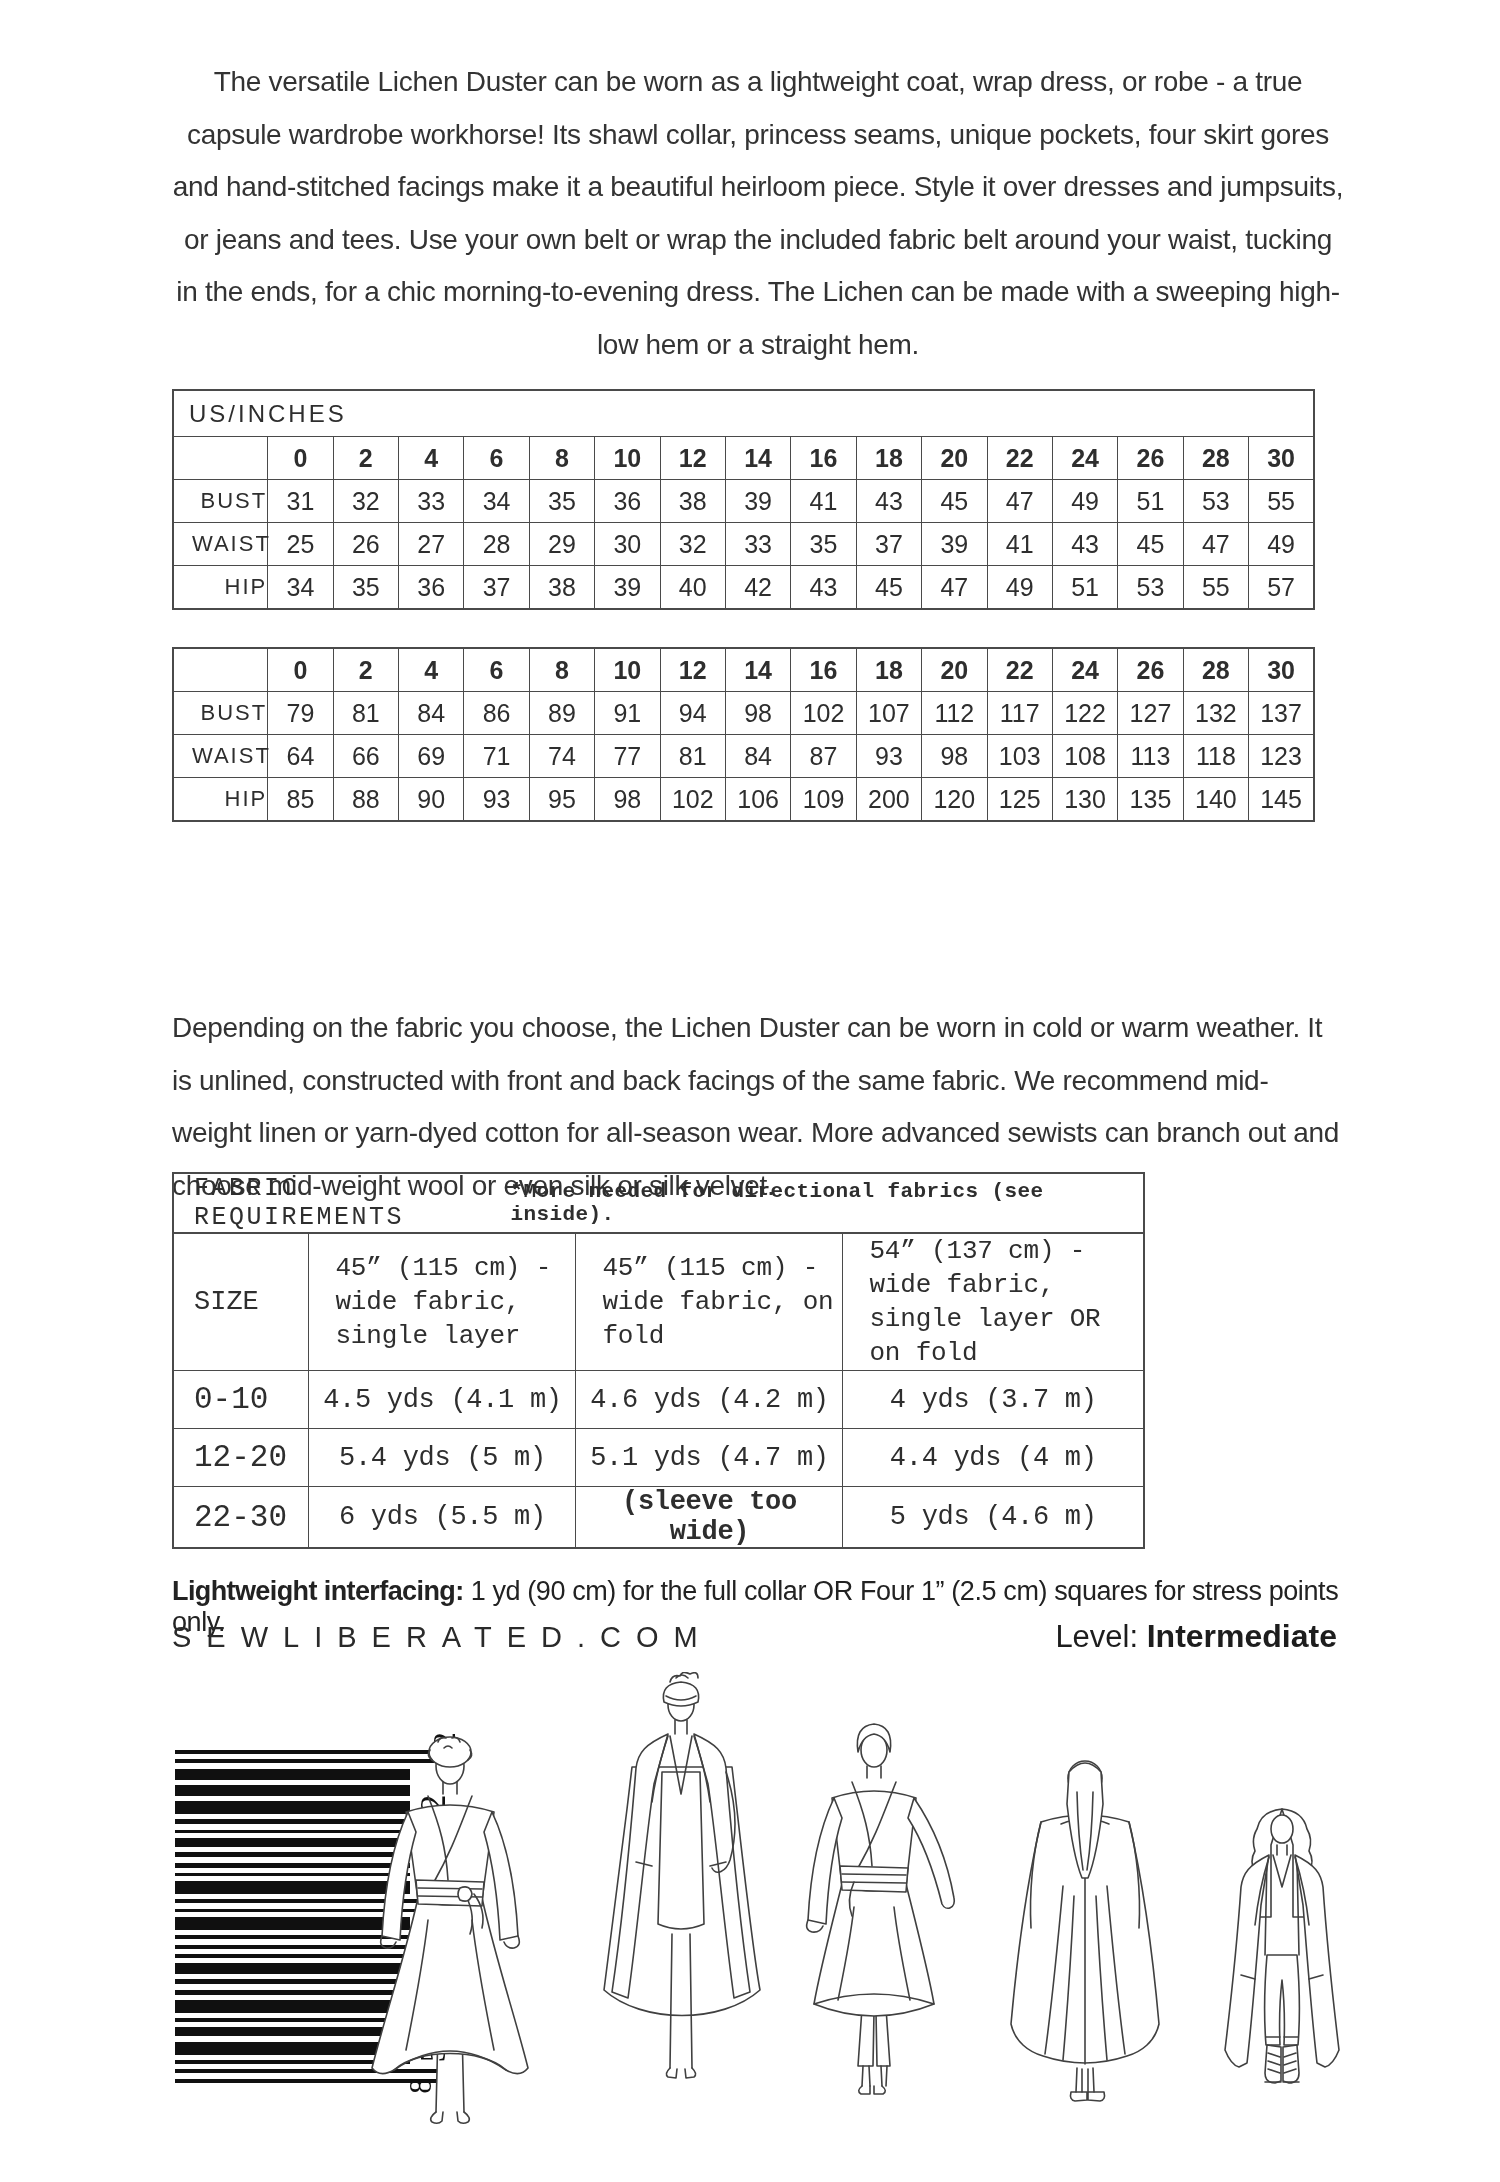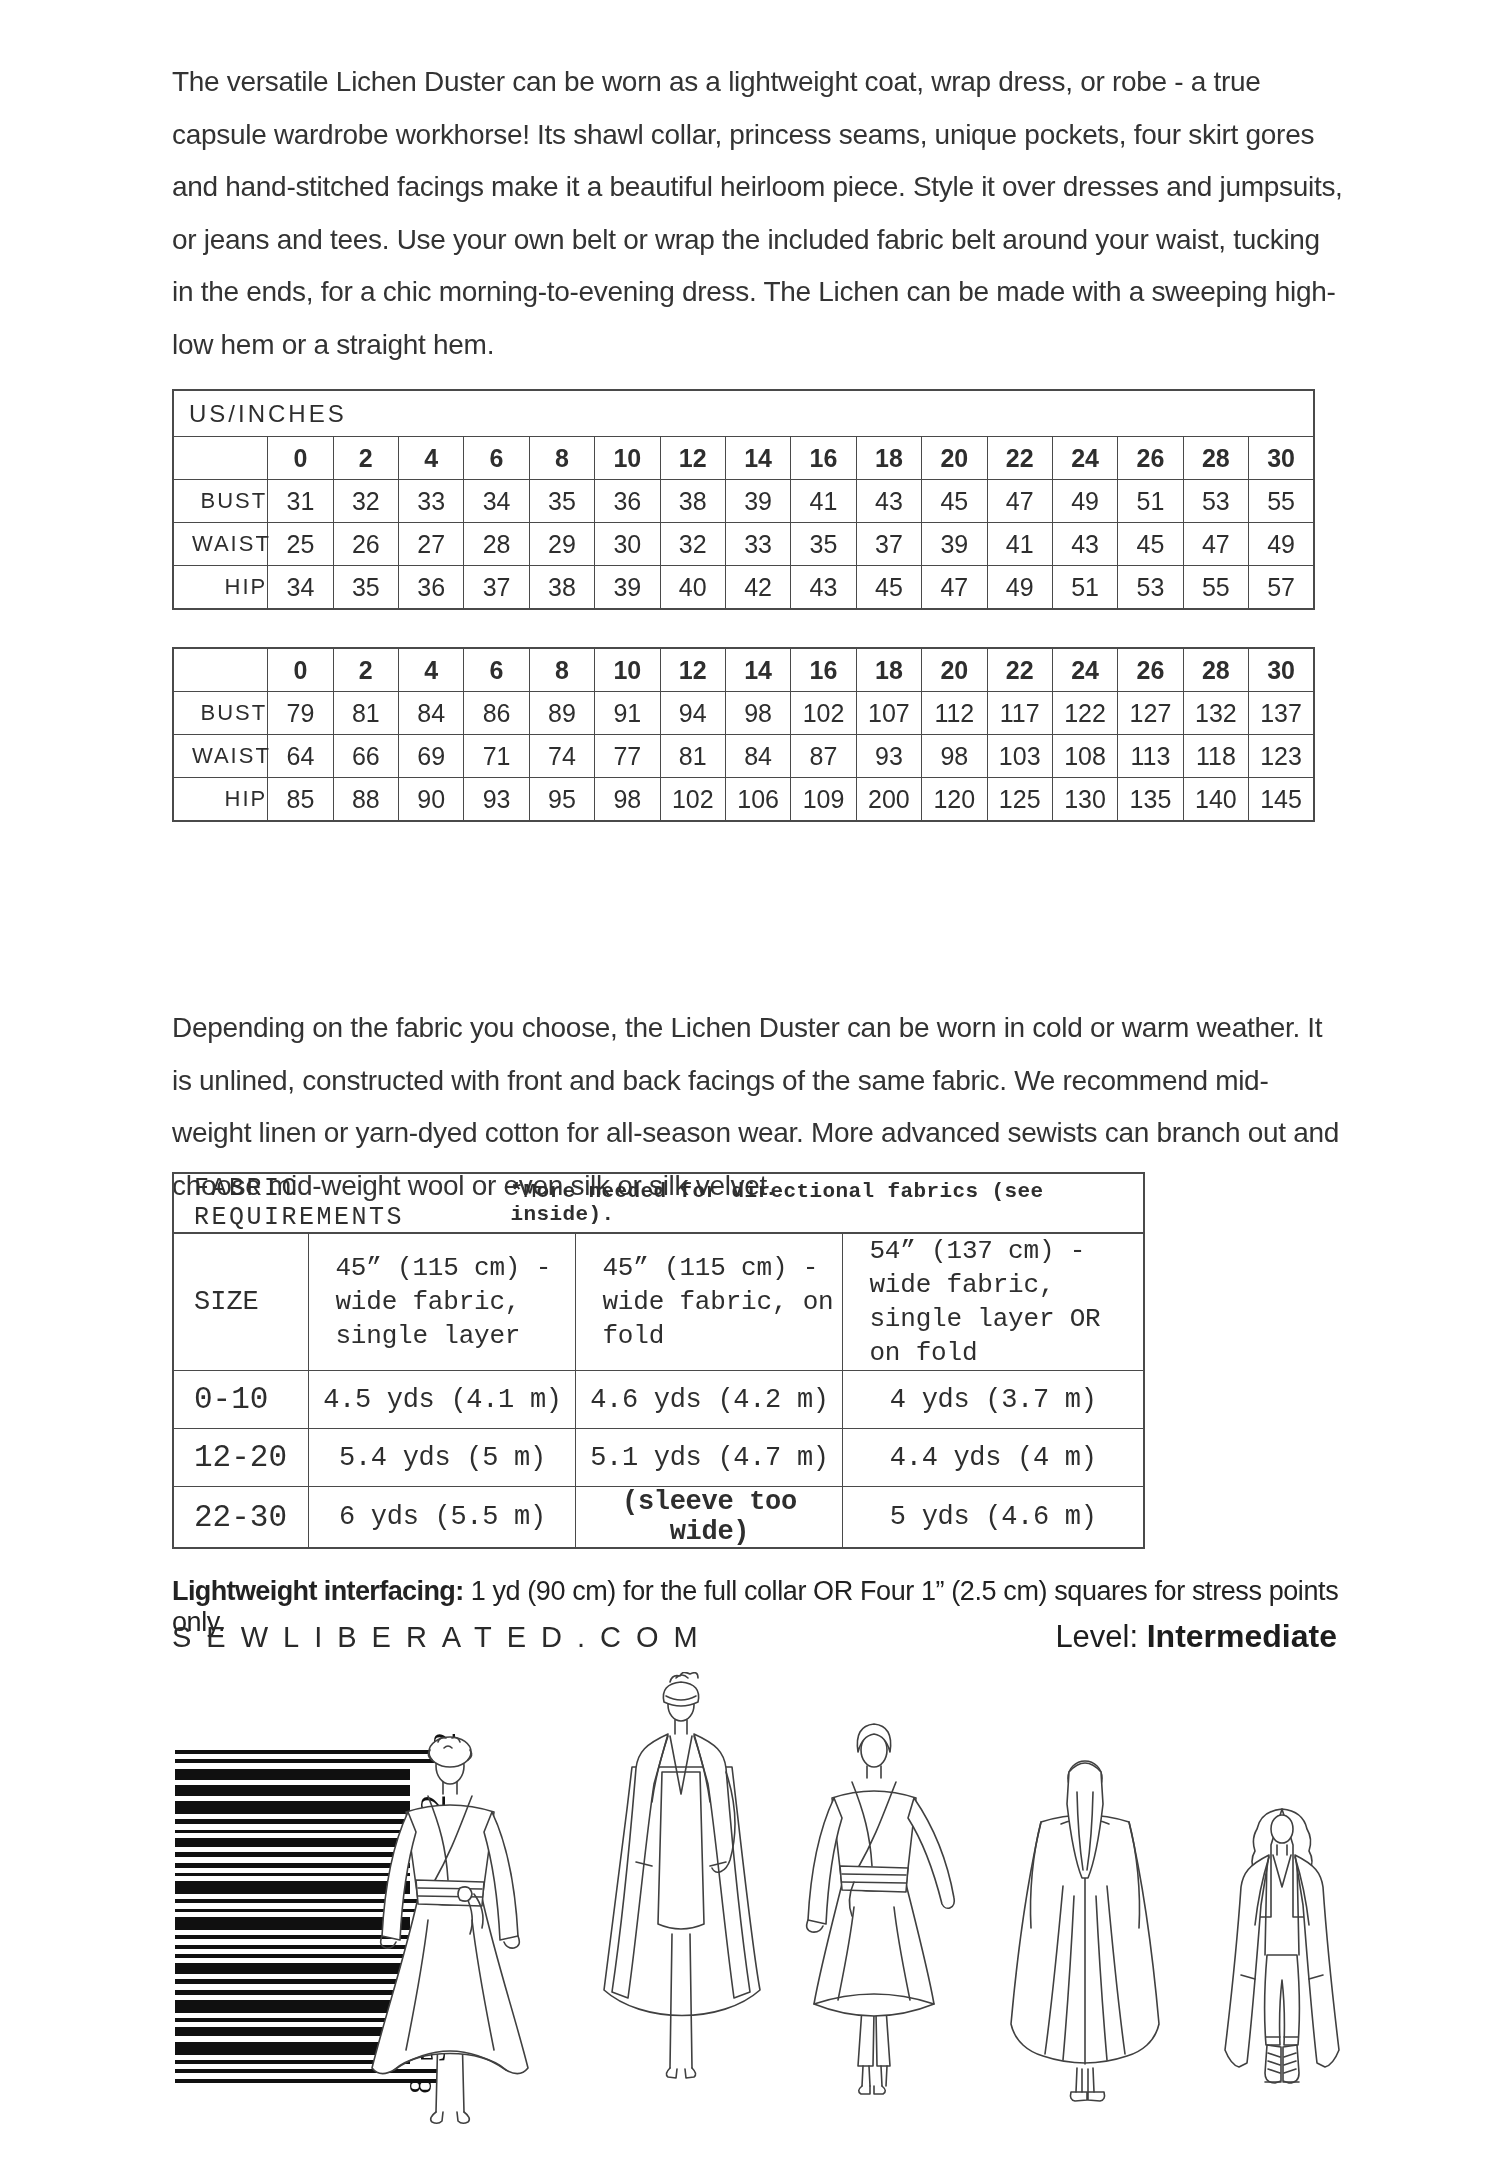--- a/index.html
+++ b/index.html
@@ -6,21 +6,21 @@
   .page {
     position:relative; width:1500px; height:2182px; margin:0 auto;
     background:#ffffff; overflow:hidden;
     font-family:"Liberation Sans", sans-serif; color:#2f2f2f;
   }
   
   .para {
     position:absolute; left:172px; width:1172px;
     font-size:28px; line-height:52.5px; letter-spacing:-0.3px; color:#333;
   }
-  #intro  { top:28px;  }
+  #intro  { top:28px;text-align:center;  }
   #para2  { top:974px; }
 
   
   table { border-collapse:collapse; table-layout:fixed; }
   .size-table {
     position:absolute; left:172px; width:1143px;
     border:2px solid #4a4a4a;
   }
   #us-table     { top:389px; }
   #metric-table { top:647px; }

